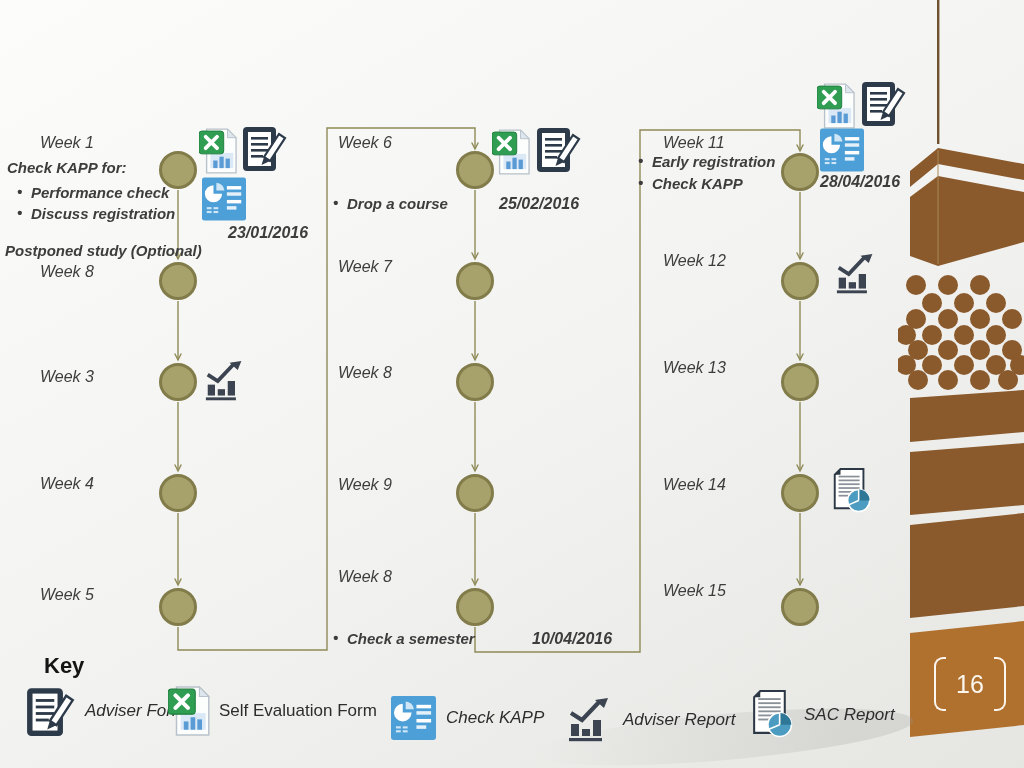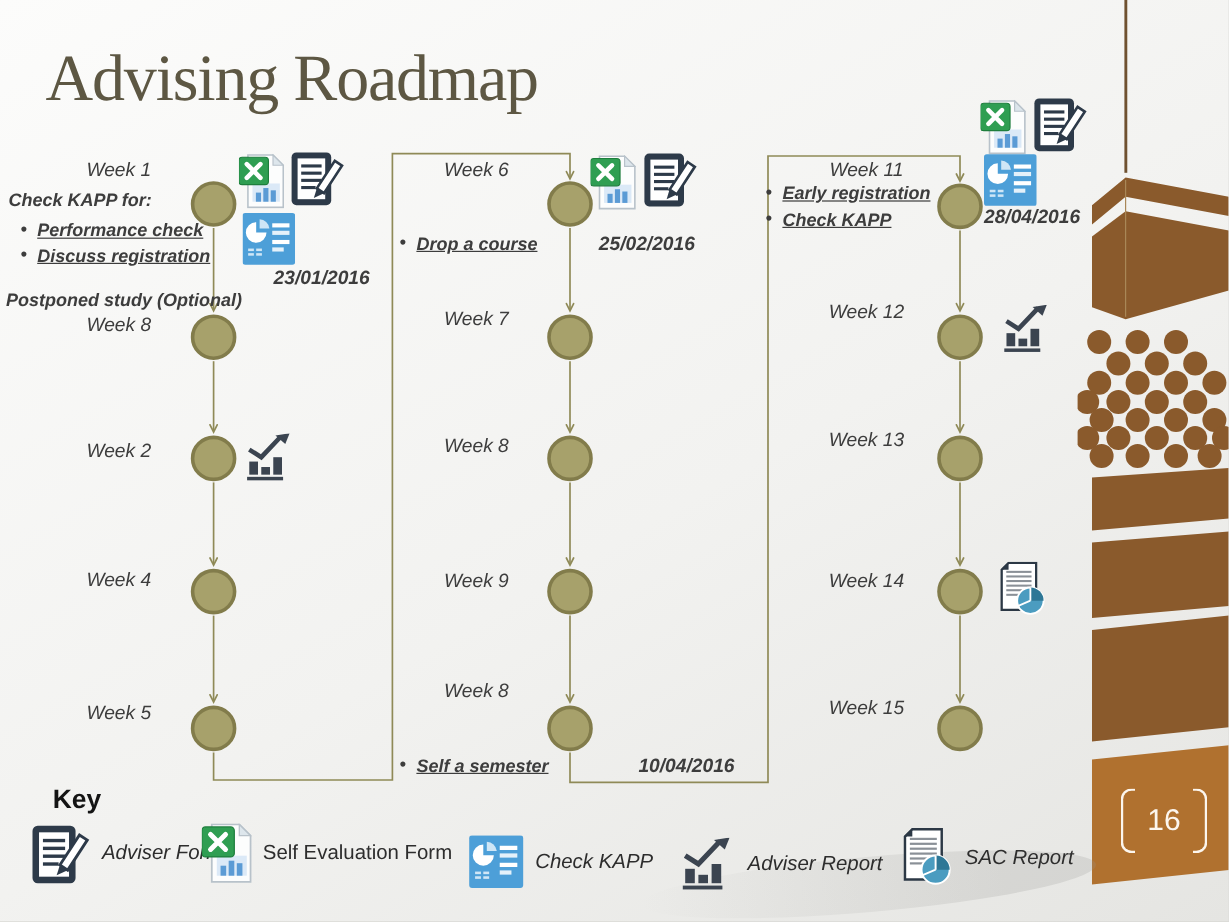--- a/index.html
+++ b/index.html
@@ -13,28 +13,28 @@
     font-family:"Liberation Serif","DejaVu Serif",serif;font-weight:400;
     font-size:55px;line-height:1.05;color:#5d5743;letter-spacing:-1px;
   }
   .connectors{position:absolute;left:0;top:0;}
   .node{
     position:absolute;width:38px;height:38px;border-radius:50%;
     background:#a7a16b;border:3px solid #827c4b;box-sizing:border-box;
     transform:translate(-50%,-50%);
   }
   .wk{
-    position:absolute;width:118px;text-align:center;
+    position:absolute;width:118px;text-align:left;
     font-style:italic;font-size:16px;color:#3d3d3d;
   }
   .note-head,.note-foot,.bullet,.date{
     position:absolute;font-style:italic;font-weight:bold;font-size:15px;color:#3d3d3d;white-space:nowrap;
   }
   .date{font-size:16px;}
-  .bullet{padding-left:15px;text-decoration:underline;}
+  .bullet{padding-left:15px;}
   .bullet::before{content:"\2022";position:absolute;left:1px;top:-1px;font-size:15px;}
   .icon{position:absolute;}
   .key-head{position:absolute;left:44px;top:653px;font-size:22px;font-weight:bold;color:#141414;}
   .key-item{position:absolute;display:flex;align-items:center;gap:9px;}
   .key-label{font-style:italic;font-size:17px;color:#2d2d2d;white-space:nowrap;}
   .key-label.upright{font-style:normal;}
   .tower{position:absolute;left:898px;top:0;}
   .pagenum{
     position:absolute;left:934px;top:654px;width:72px;height:60px;
     display:flex;align-items:center;
@@ -153,21 +153,20 @@
     <polygon points="12,633 126,621 126,725 12,737" fill="#b0712f"></polygon>
   </svg>
   <div class="swoosh"></div>
 
   <div class="pagenum">
     <span class="bracket l"></span>
     <span class="num">16</span>
     <span class="bracket r"></span>
   </div>
 
-  <h1 class="title">Advising Roadmap</h1>
 
   <svg class="connectors" width="1024" height="768" viewBox="0 0 1024 768">
     <defs>
       <marker id="arrow-v" markerWidth="10" markerHeight="10" refX="6" refY="4" orient="auto" markerUnits="userSpaceOnUse">
         <path d="M1 1 L7 4 L1 7" fill="none" stroke="#8f8a57" stroke-width="1.4" stroke-linecap="round"></path>
       </marker>
     </defs>
     <g stroke="#8f8a57" stroke-width="1.4" fill="none">
       <path d="M178 190 V258" marker-end="url(#arrow-v)"></path>
       <path d="M178 301 V359" marker-end="url(#arrow-v)"></path>
@@ -197,21 +196,21 @@
   <div class="node" style="left:475px;top:493px"></div>
   <div class="node" style="left:475px;top:607px"></div>
   <div class="node" style="left:800px;top:172px"></div>
   <div class="node" style="left:800px;top:281px"></div>
   <div class="node" style="left:800px;top:382px"></div>
   <div class="node" style="left:800px;top:493px"></div>
   <div class="node" style="left:800px;top:607px"></div>
 
   <div class="wk" style="left:40px;top:134px">Week 1</div>
   <div class="wk" style="left:40px;top:263px">Week 8</div>
-  <div class="wk" style="left:40px;top:368px">Week 2</div>
+  <div class="wk" style="left:40px;top:368px">Week 3</div>
   <div class="wk" style="left:40px;top:475px">Week 4</div>
   <div class="wk" style="left:40px;top:586px">Week 5</div>
   <div class="wk" style="left:338px;top:134px">Week 6</div>
   <div class="wk" style="left:338px;top:258px">Week 7</div>
   <div class="wk" style="left:338px;top:364px">Week 8</div>
   <div class="wk" style="left:338px;top:476px">Week 9</div>
   <div class="wk" style="left:338px;top:568px">Week 8</div>
   <div class="wk" style="left:663px;top:134px">Week 11</div>
   <div class="wk" style="left:663px;top:252px">Week 12</div>
   <div class="wk" style="left:663px;top:359px">Week 13</div>
@@ -219,21 +218,21 @@
   <div class="wk" style="left:663px;top:582px">Week 15</div>
 
   <div class="note-head" style="left:7px;top:159px">Check KAPP for:</div>
   <div class="bullet" style="left:16px;top:184px">Performance check</div>
   <div class="bullet" style="left:16px;top:205px">Discuss registration</div>
   <div class="note-foot" style="left:5px;top:242px">Postponed study (Optional)</div>
   <div class="date" style="left:228px;top:224px">23/01/2016</div>
 
   <div class="bullet" style="left:332px;top:195px">Drop a course</div>
   <div class="date" style="left:499px;top:195px">25/02/2016</div>
-  <div class="bullet" style="left:332px;top:630px">Self a  semester</div>
+  <div class="bullet" style="left:332px;top:630px">Check a  semester</div>
   <div class="date" style="left:532px;top:630px">10/04/2016</div>
 
   <div class="bullet" style="left:637px;top:153px">Early registration</div>
   <div class="bullet" style="left:637px;top:175px">Check KAPP</div>
   <div class="date" style="left:820px;top:173px">28/04/2016</div>
 
   <svg class="icon" style="left:199px;top:128px" width="38" height="46">
       <use href="#sym-excel"></use>
     </svg>
   <svg class="icon" style="left:242px;top:124px" width="46" height="48">

